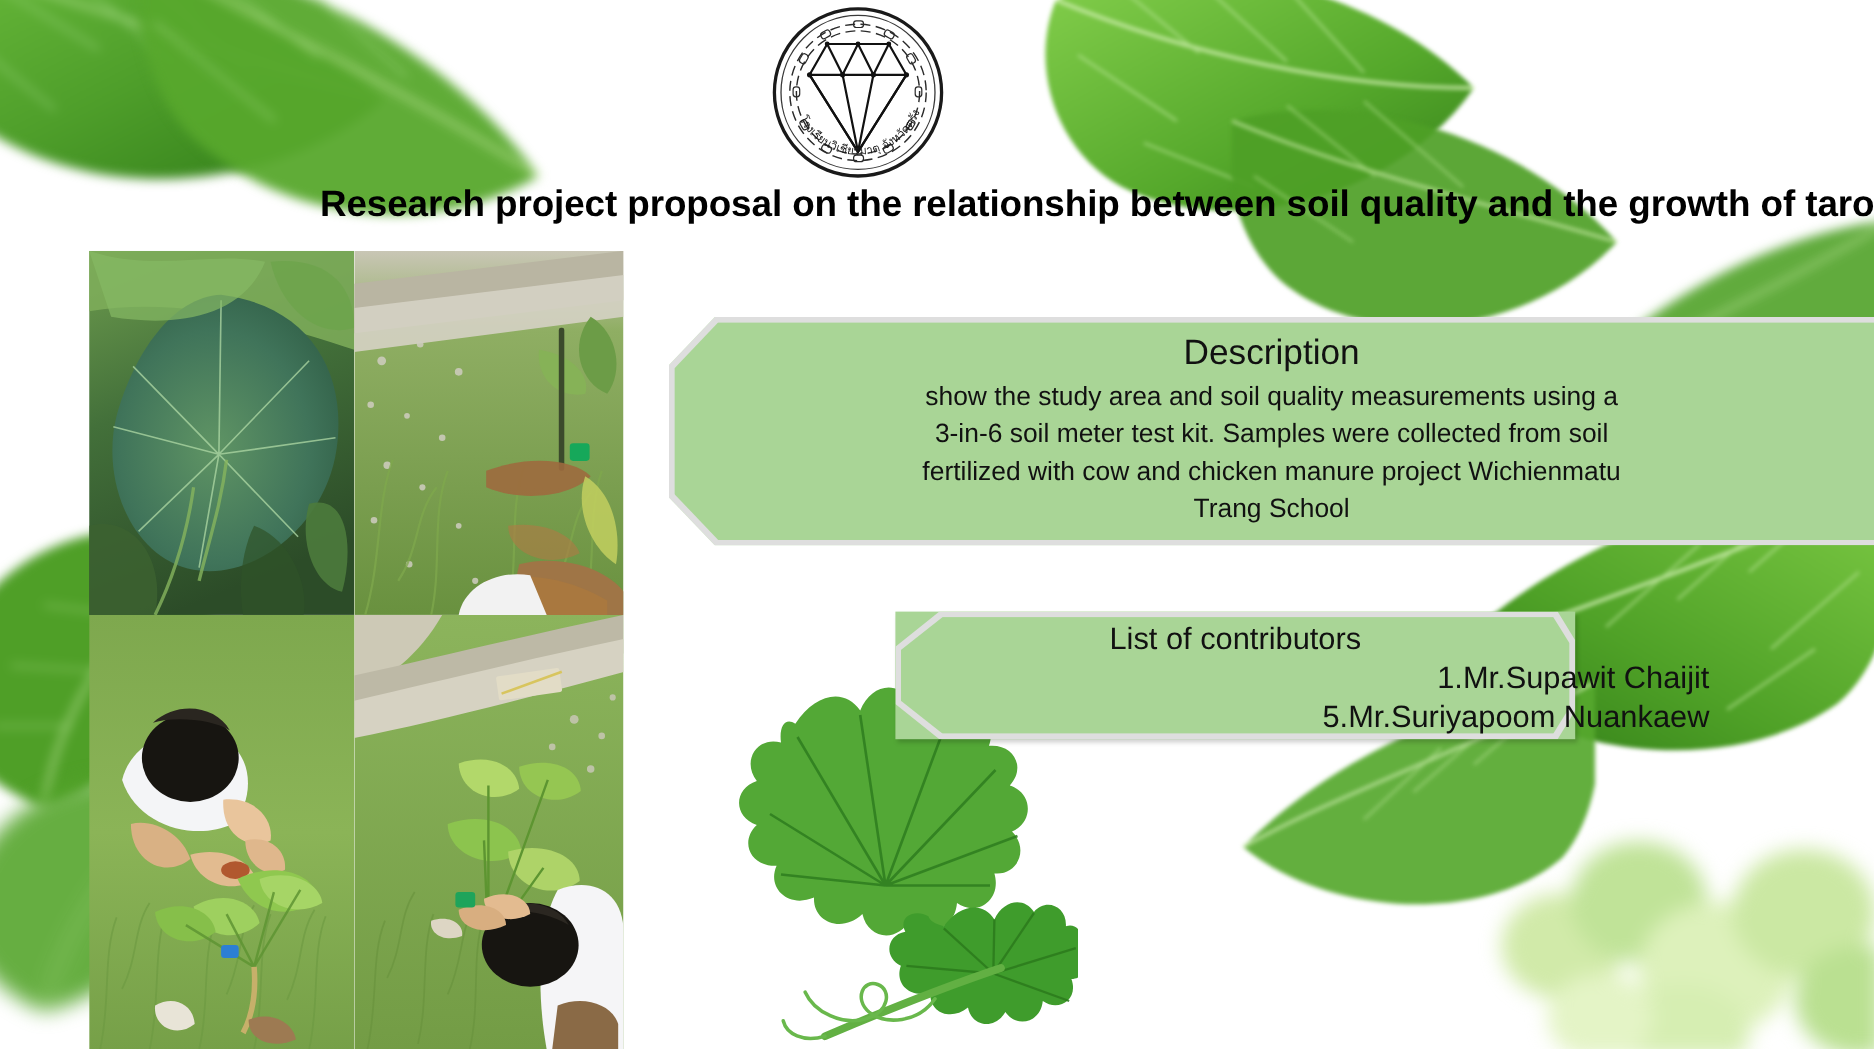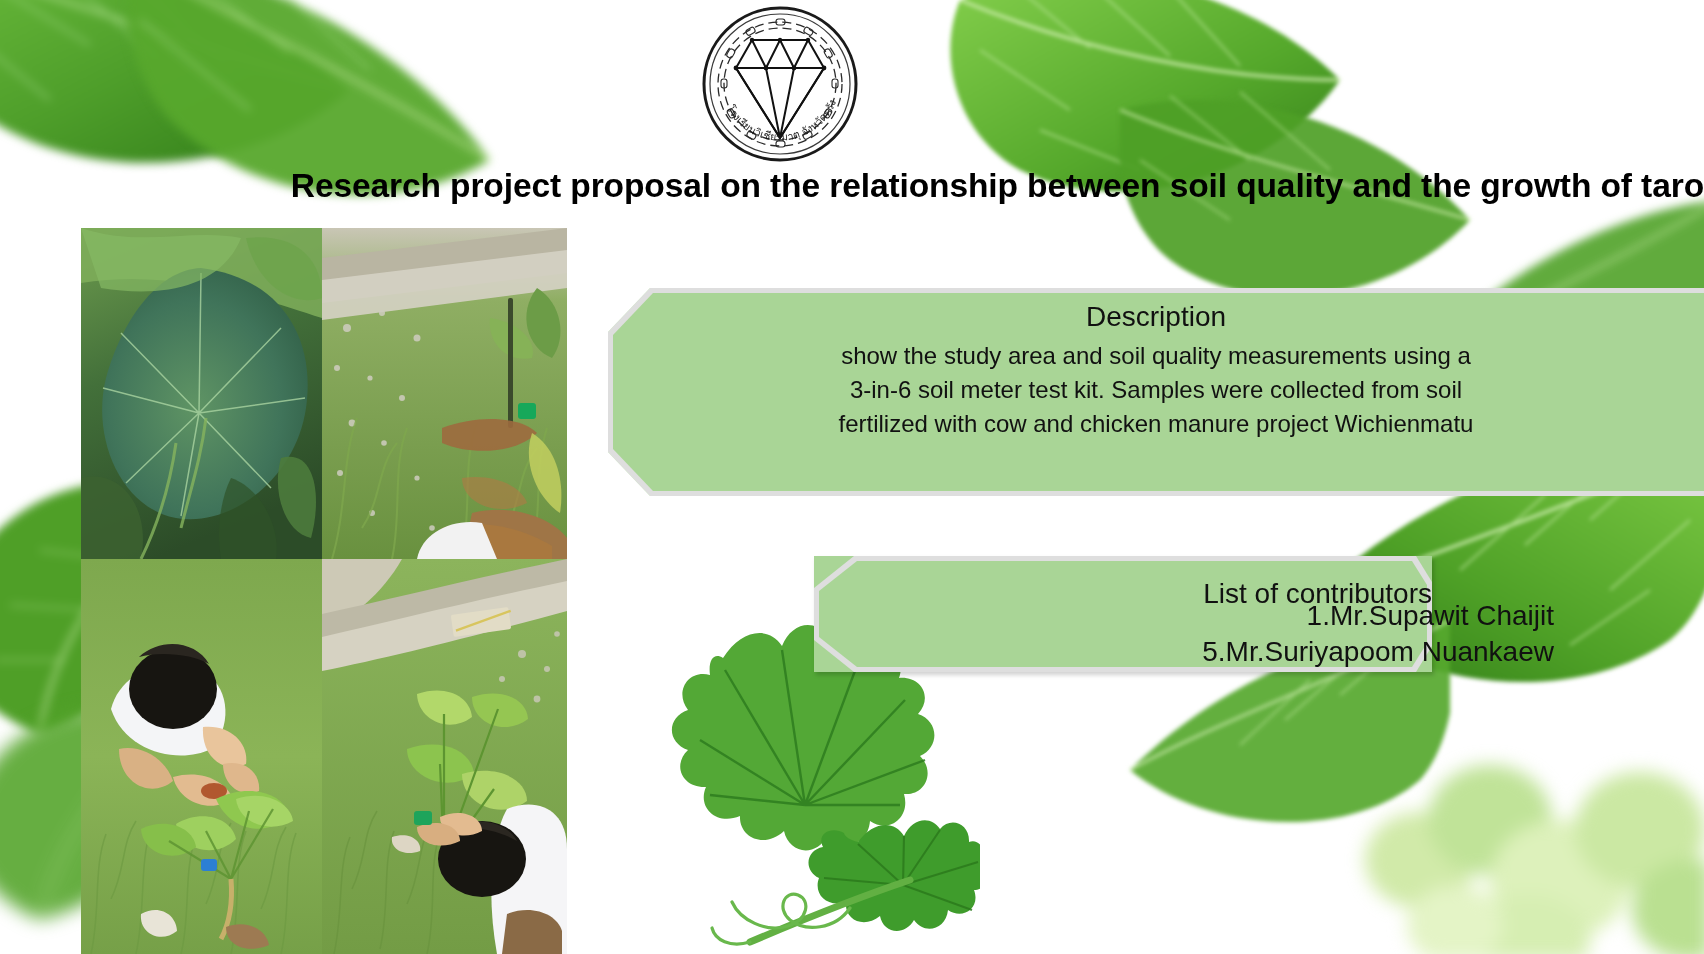--- a/index.html
+++ b/index.html
@@ -105,21 +105,21 @@
   }
   #desc-box .inner-fill {
     position: absolute; left: 5px; top: 5px; right: 0px; bottom: 5px;
     clip-path: polygon(40px 0, 100% 0, 100% 100%, 40px 100%, 0 calc(100% - 42px), 0 42px);
     background: #a9d596;
     z-index: 1;
   }
   #desc-box .content { position: relative; z-index: 2; }
 
   #desc-title {
-    font-size: 28px;
+    font-size: 32px;
     line-height: 1.38;
     margin: 0 0 2px 0;
   }
   #desc-body {
     font-size: 24px;
     line-height: 1.42;
     margin: 0;
   }
 
   #contrib-box {
@@ -134,22 +134,22 @@
     z-index: 0;
   }
   #contrib-box .inner-fill {
     position: absolute; left: 5px; top: 5px; right: 5px; bottom: 5px;
     clip-path: polygon(38px 0, calc(100% - 15px) 0, 100% 24px, 100% calc(100% - 24px), calc(100% - 15px) 100%, 38px 100%, 0 calc(100% - 30px), 0 30px);
     background: #a9d596;
     z-index: 1;
   }
   #contrib-box .content {
     position: relative; z-index: 2;
-    padding-top: 21px;
-    text-align: right;
+    padding-top: 8px;
+    text-align: center;
   }
   #contrib-title {
     font-size: 28px;
     line-height: 1.2;
     margin: 0 0 1px 0;
   }
   .contrib-item {
     font-size: 28px;
     line-height: 1.28;
     white-space: nowrap;
@@ -522,20 +522,21 @@
 
   <div class="callout" id="desc-box">
     <div class="inner-border"></div>
     <div class="inner-fill"></div>
     <div class="content">
       <div id="desc-title">Description</div>
       <div id="desc-body">
         <div>show the study area and soil quality measurements using a</div>
         <div>3-in-6 soil meter test kit. Samples were collected from soil</div>
         <div>fertilized with cow and chicken manure project Wichienmatu</div>
+        <div>Trang School</div>
       </div>
     </div>
   </div>
 
   <div class="callout" id="contrib-box">
     <div class="inner-border"></div>
     <div class="inner-fill"></div>
     <div class="content">
       <div id="contrib-title">List of contributors</div>
     </div>

